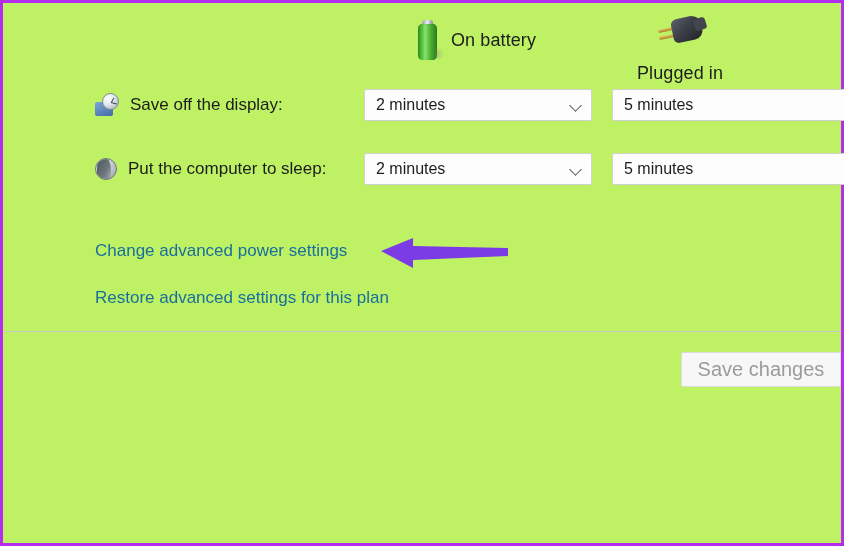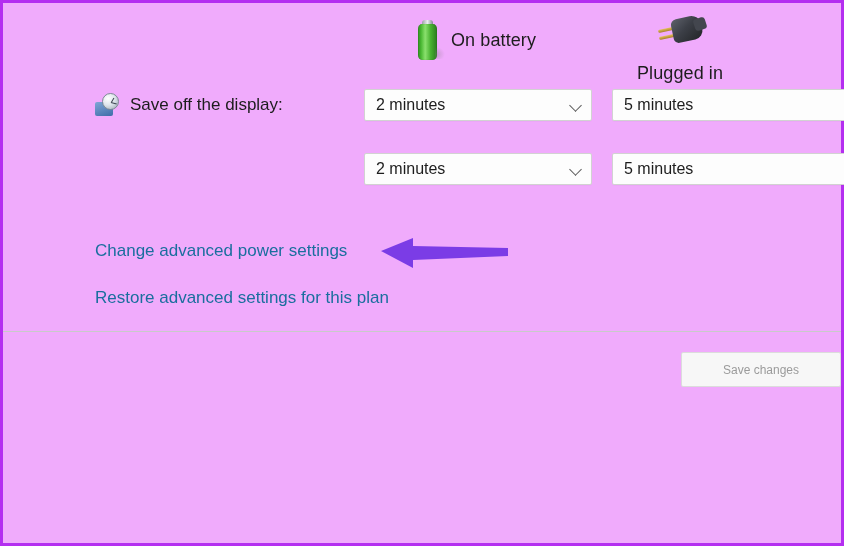--- a/index.html
+++ b/index.html
@@ -13,21 +13,21 @@
     font-family: "Liberation Sans", sans-serif;
     overflow: hidden;
   }
 
   #screen {
     position: relative;
     width: 844px;
     height: 546px;
     box-sizing: border-box;
     border: 3px solid #b42ef0;
-    background: #f0abfc;
+    background: #bef264;
   }
 
   
   .source-header {
     position: absolute;
     top: 12px;
     left: 0;
     width: 838px;
     height: 50px;
   }
@@ -260,21 +260,21 @@
     position: absolute;
     left: 678px;
     top: 349px;
     width: 160px;
     height: 35px;
     box-sizing: border-box;
     background: #f7f7f7;
     border: 1px solid #dcdcdc;
     border-radius: 2px;
     color: #9b9b9b;
-    font-size: 12px;
+    font-size: 20px;
     font-family: "Liberation Sans", sans-serif;
     display: flex;
     align-items: center;
     justify-content: center;
     white-space: nowrap;
   }
 </style>
 </head>
 <body>
 
@@ -320,20 +320,26 @@
 
     <div class="dropdown col-plugged">
       <span class="value">5 minutes</span>
       <span class="chevron"></span>
     </div>
 
   </div>
 
   <div class="setting-row r2">
 
+    <div class="row-label">
+      <span class="sleep-icon">
+        <span class="dark"></span>
+      </span>
+      <span class="text">Put the computer to sleep:</span>
+    </div>
 
     <div class="dropdown col-battery">
       <span class="value">2 minutes</span>
       <span class="chevron"></span>
     </div>
 
     <div class="dropdown col-plugged">
       <span class="value">5 minutes</span>
       <span class="chevron"></span>
     </div>

